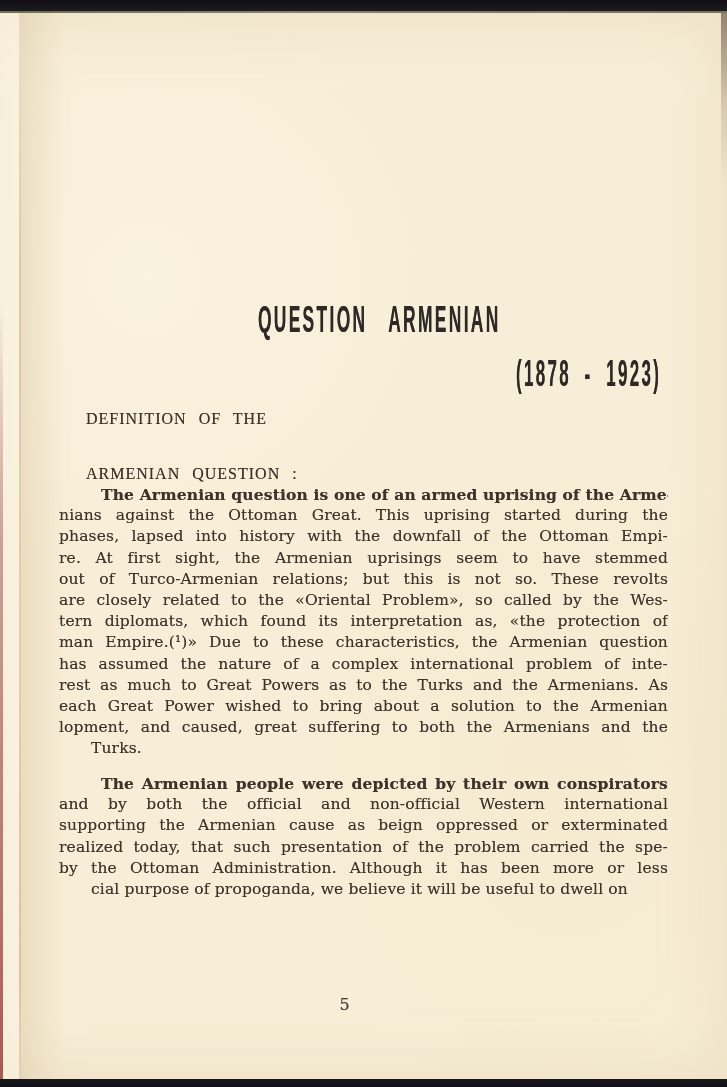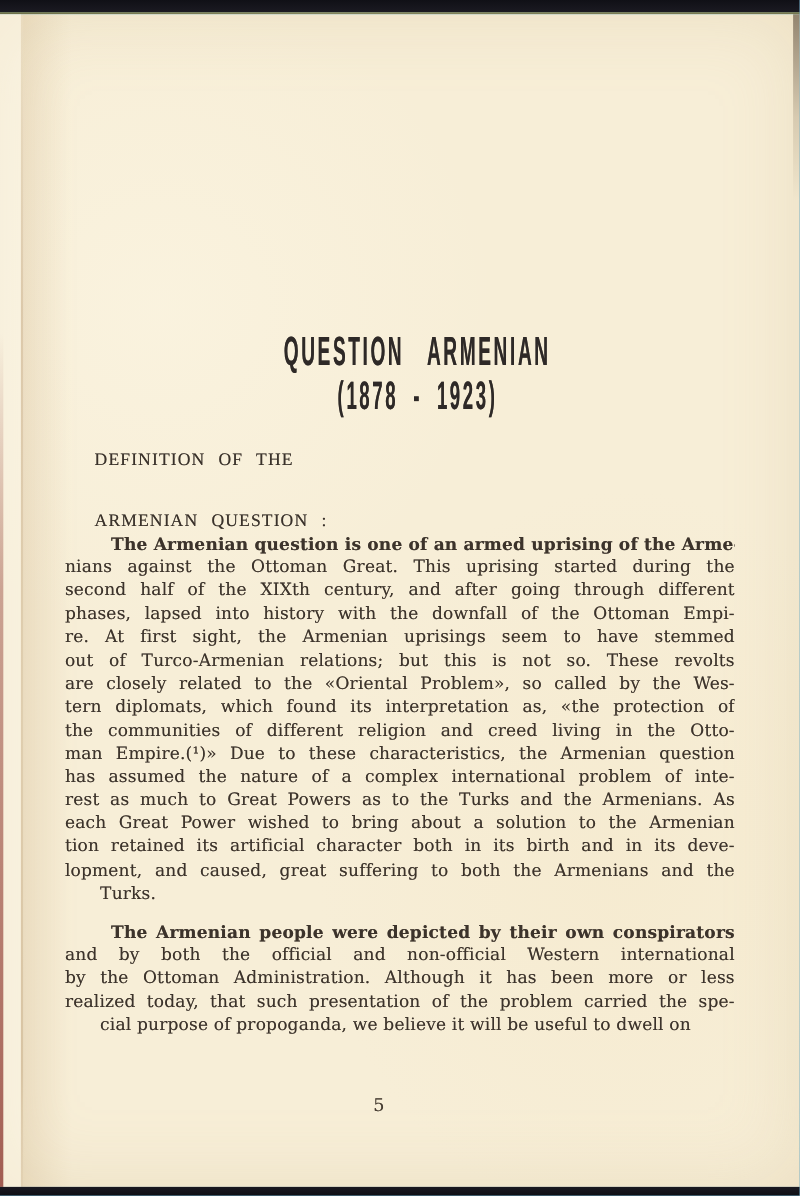--- a/index.html
+++ b/index.html
@@ -61,21 +61,21 @@
   .edge-right-shadow {
     position: absolute; right: 0; top: 0; width: 6px; height: 170px;
     background: linear-gradient(to bottom, rgba(72,56,40,0.55), rgba(110,88,60,0.2) 55%, transparent);
   }
   
   .title-row {
     position: absolute; left: 0; width: 727px; text-align: center;
     color: #2e2927;
   }
   .title-row.row1 { top: 299px; }
-  .title-row.row2 { top: 339px; }
+  .title-row.row2 { top: 353px; text-align: right; }
   .condensed {
     display: inline-block;
     font-family: "Liberation Sans", sans-serif;
     font-weight: bold;
     transform: translateX(16px) scaleX(0.47);
     transform-origin: 50% 50%;
     white-space: nowrap;
     text-shadow: 0 0 0.6px rgba(46,41,39,0.7);
   }
   .row1 .condensed { font-size: 37px; letter-spacing: 5px; word-spacing: 30px; }
@@ -143,40 +143,38 @@
     <span class="condensed">(1878 - 1923)</span>
   </div>
 
   <div class="heading-line h1">DEFINITION OF THE</div>
   <div class="heading-line h2">ARMENIAN QUESTION :</div>
 
   <div class="body-text">
     <div class="para">
         <div class="line first">The Armenian question is one of an armed uprising of the Arme-</div>
         <div class="line">nians against the Ottoman Great. This uprising started during the</div>
-        <div class="line">second half of the XIXth century, and after going through different</div>
         <div class="line">phases, lapsed into history with the downfall of the Ottoman Empi-</div>
         <div class="line">re. At first sight, the Armenian uprisings seem to have stemmed</div>
         <div class="line">out of Turco-Armenian relations; but this is not so. These revolts</div>
         <div class="line">are closely related to the «Oriental Problem», so called by the Wes-</div>
         <div class="line">tern diplomats, which found its interpretation as, «the protection of</div>
-        <div class="line">the communities of different religion and creed living in the Otto-</div>
         <div class="line">man Empire.(¹)» Due to these characteristics, the Armenian question</div>
         <div class="line">has assumed the nature of a complex international problem of inte-</div>
         <div class="line">rest as much to Great Powers as to the Turks and the Armenians. As</div>
         <div class="line">each Great Power wished to bring about a solution to the Armenian</div>
-        <div class="line">tion retained its artificial character both in its birth and in its deve-</div>
         <div class="line">lopment, and caused, great suffering to both the Armenians and the</div>
         <div class="line last">Turks.</div>
       </div>
     <div class="para">
         <div class="line first">The Armenian people were depicted by their own conspirators</div>
         <div class="line">and by both the official and non-official Western international</div>
+        <div class="line">supporting the Armenian cause as beign oppressed or exterminated</div>
+        <div class="line">realized today, that such presentation of the problem carried the spe-</div>
         <div class="line">by the Ottoman Administration. Although it has been more or less</div>
-        <div class="line">realized today, that such presentation of the problem carried the spe-</div>
         <div class="line last">cial purpose of propoganda, we believe it will be useful to dwell on</div>
       </div>
   </div>
 
   <div class="folio">5</div>
 
   <div class="cover-bottom"></div>
 </div>
 
 </body></html>

